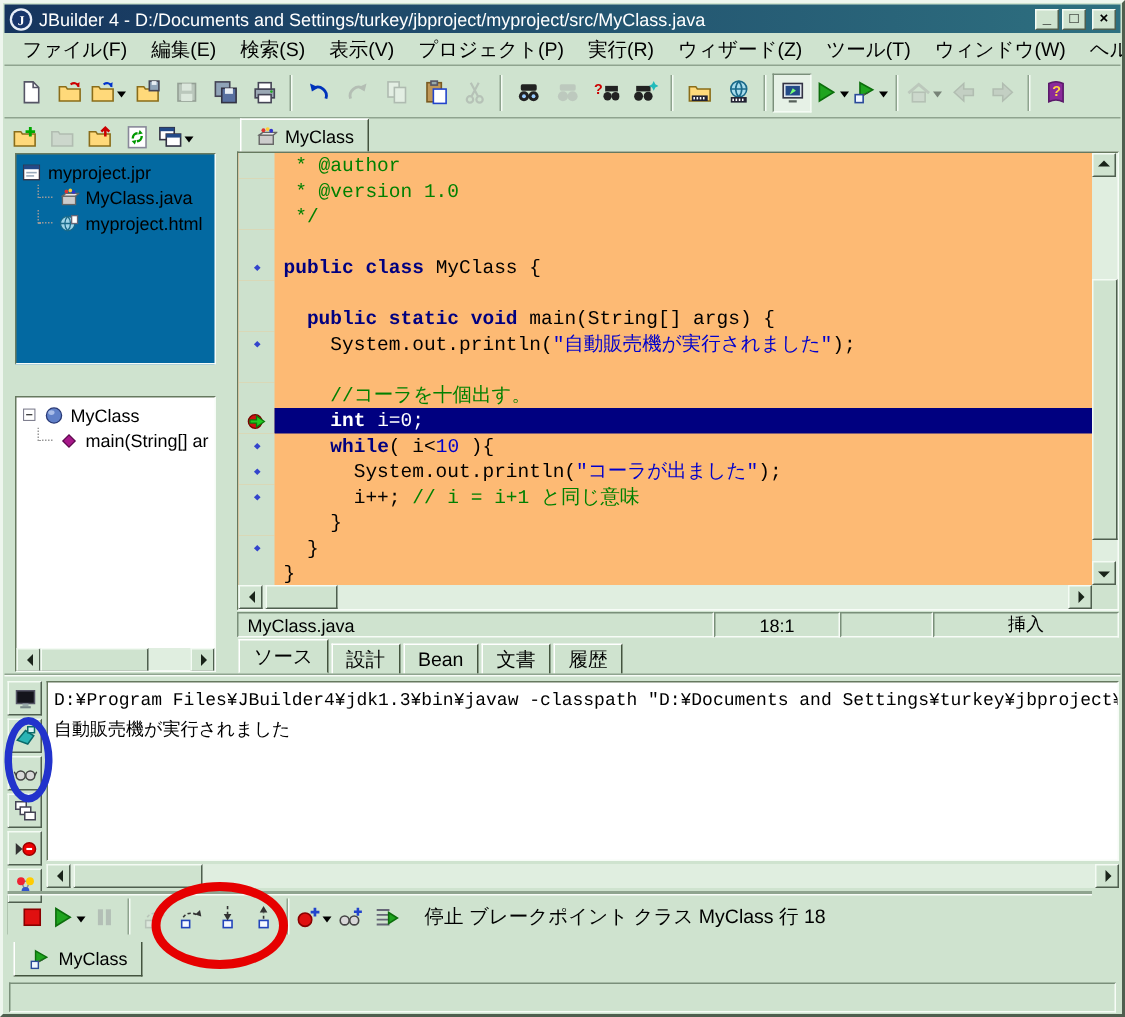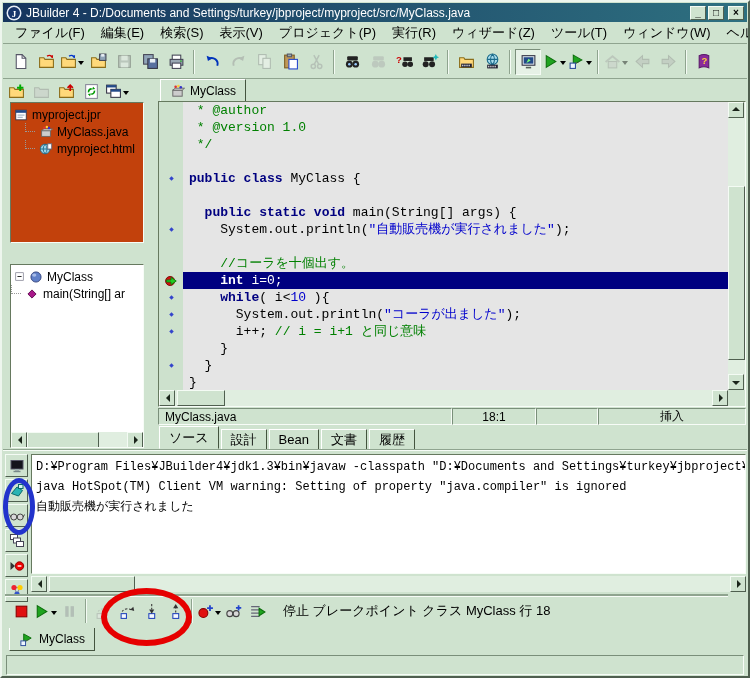--- a/index.html
+++ b/index.html
@@ -41,33 +41,33 @@
 
   
   .row2{position:absolute;left:2px;top:78px;width:152px;height:22px;display:flex;align-items:center}
   .row2 .tbtn{width:25px;height:22px}
   .etab{position:absolute;left:158px;top:77px;height:23px;padding:0 9px;display:flex;align-items:center;gap:5px;
     background:#cfe3cf;border-top:1px solid #fff;border-left:1px solid #fff;border-right:1px solid #44543f;
     font-size:12px}
   .etab svg{width:15px;height:15px}
 
   
-  .ptree{position:absolute;left:8px;top:100px;width:134px;height:141px;background:#c2410c;
+  .ptree{position:absolute;left:8px;top:100px;width:134px;height:141px;background:#0369a1;
     border:1px solid;border-color:#66795f #f7fcf7 #f7fcf7 #66795f;overflow:hidden;padding-top:3px}
   .spane{position:absolute;left:8px;top:262px;width:134px;height:184px;background:#fff;
     border:1px solid;border-color:#66795f #f7fcf7 #f7fcf7 #66795f;overflow:hidden;padding-top:3px}
   .trow{display:flex;align-items:center;height:17px;font-size:12px;gap:4px;white-space:nowrap;overflow:hidden}
   .trow svg{width:14px;height:14px;flex:none}
   .trow .exp{width:11px;height:11px;flex:none}
   .conn{width:10px;height:9px;border-left:1px dotted #999;border-bottom:1px dotted #999;margin-top:-8px;flex:none}
 
   
   .editor{position:absolute;left:156px;top:99px;width:588px;height:306px;background:#fff;
     border:1px solid;border-color:#66795f #f7fcf7 #f7fcf7 #66795f}
-  .code{position:absolute;left:0;top:0;right:17px;bottom:16px;overflow:hidden;background:#e5e5e5}
+  .code{position:absolute;left:0;top:0;right:17px;bottom:16px;overflow:hidden;background:#fdba74}
   .crow{display:flex;height:17px;line-height:17px}
   .gut{width:24px;flex:none;background:#cde1cd;display:flex;align-items:center;justify-content:center}
   .gut svg{width:9px;height:9px}
   .gut svg.exec{width:14px;height:14px}
   .ctext{flex:1;white-space:pre;font-family:"Liberation Mono","DejaVu Sans Mono",monospace;font-size:13px;padding-left:6px}
   .crow.hl .ctext{background:var(--sel,#000080);color:#fff}
   .crow.hl .seg-kw{color:#fff}
   .seg-kw{color:var(--kw,#000080);font-weight:bold}
   .seg-cm{color:var(--cm,#008000)}
   .seg-str{color:var(--str,#0000cc)}
@@ -87,21 +87,21 @@
   .ehscroll{left:0;right:17px;bottom:0;height:16px}
   .corner{position:absolute;right:0;bottom:0;width:17px;height:16px;background:#cfe3cf}
 
   
   .estatus{position:absolute;left:156px;top:406px;width:588px;height:17px;display:flex;font-size:12px}
   .scell{border:1px solid;border-color:#7a8f7a #f7fcf7 #f7fcf7 #7a8f7a;display:flex;align-items:center;
     padding:0 6px;height:17px;white-space:nowrap;overflow:hidden}
   .scell.file{flex:1}
   .scell.pos{width:84px;justify-content:center}
   .scell.blank{width:62px}
-  .scell.mode{width:148px;justify-content:center}
+  .scell.mode{width:124px;justify-content:center}
   .vtabs{position:absolute;left:157px;top:424px;height:23px;display:flex;align-items:flex-end}
   .vtab{display:flex;align-items:center;height:20px;padding:0 9px;margin-right:2px;font-size:13px;background:#cfe3cf;
     border-top:1px solid #fff;border-left:1px solid #fff;border-right:1px solid #44543f}
   .vtab.active{height:23px;border-bottom:1px solid #cfe3cf}
 
   .hsplit{position:absolute;left:1px;right:1px;top:447px;height:2px;border-top:1px solid #8fa48f;border-bottom:1px solid #f7fcf7}
 
   
   .dbgviews{position:absolute;left:3px;top:452px;width:25px}
   .dvbtn{width:23px;height:23px;margin-bottom:2px;background:#cfe3cf;display:flex;align-items:center;justify-content:center;
@@ -436,21 +436,21 @@
         <svg viewBox="0 0 16 16" class="ic exp">
           <rect x="2.5" y="2.5" width="11" height="11" fill="#fff" stroke="#778"></rect>
           <path d="M5 8h6" stroke="#000" stroke-width="1.2"></path>
         </svg>
         <svg viewBox="0 0 16 16" class="ic">
           <circle cx="8" cy="8" r="5.8" fill="#6080c8" stroke="#2a3a77"></circle>
           <ellipse cx="6" cy="5.8" rx="2.4" ry="1.8" fill="#a8bce8"></ellipse>
         </svg>
         <span>MyClass</span>
       </div>
-      <div class="trow" style="">
+      <div class="trow" style="padding-left: 14px;">
         <span class="conn"></span>
         <svg viewBox="0 0 16 16" class="ic">
           <rect x="4.7" y="4.7" width="6.6" height="6.6" fill="#a8188a" stroke="#600a50" transform="rotate(45 8 8)"></rect>
         </svg>
         <span>main(String[] ar</span>
       </div>
     </div>
   <div class="sb" style="position:absolute;left:0;right:0;bottom:0;height:15px">
       <div class="sbtn" style="left: 0px; top: 0px;">
         <span class="tri l"></span>
@@ -637,21 +637,21 @@
     </div>
     <div class="dvbtn">
       <svg viewBox="0 0 16 16" class="ic">
         <path d="M5 4.5h6M8 11L5 4.5M8 11l3-6.5" stroke="#889" fill="none"></path>
         <circle cx="5" cy="4.5" r="2.6" fill="#e23"></circle>
         <circle cx="11" cy="4.5" r="2.6" fill="#fc0"></circle>
         <circle cx="8" cy="11" r="2.6" fill="#35c"></circle>
       </svg>
     </div>
   </div>
-<div class="console"><div class="cline">D:¥Program Files¥JBuilder4¥jdk1.3¥bin¥javaw -classpath "D:¥Documents and Settings¥turkey¥jbproject¥myproject¥classes</div><div class="cline">java HotSpot(TM) Client VM warning: Setting of property "java.compiler" is ignored</div><div class="cline">自動販売機が実行されました</div></div>
+<div class="console"><div class="cline">D:¥Program Files¥JBuilder4¥jdk1.3¥bin¥javaw -classpath "D:¥Documents and Settings¥turkey¥jbproject¥myproject¥classes</div><div class="cline">自動販売機が実行されました</div></div>
 <div class="sb chscroll">
     <div class="sbtn" style="left: 0px; top: 0px;">
       <span class="tri l"></span>
     </div>
     <div class="sbtn" style="right: 0px; top: 0px;">
       <span class="tri r"></span>
     </div>
     <div class="thumb" style="left: 18px; top: 0px; width: 86px; height: 16px;"></div>
   </div>
 

